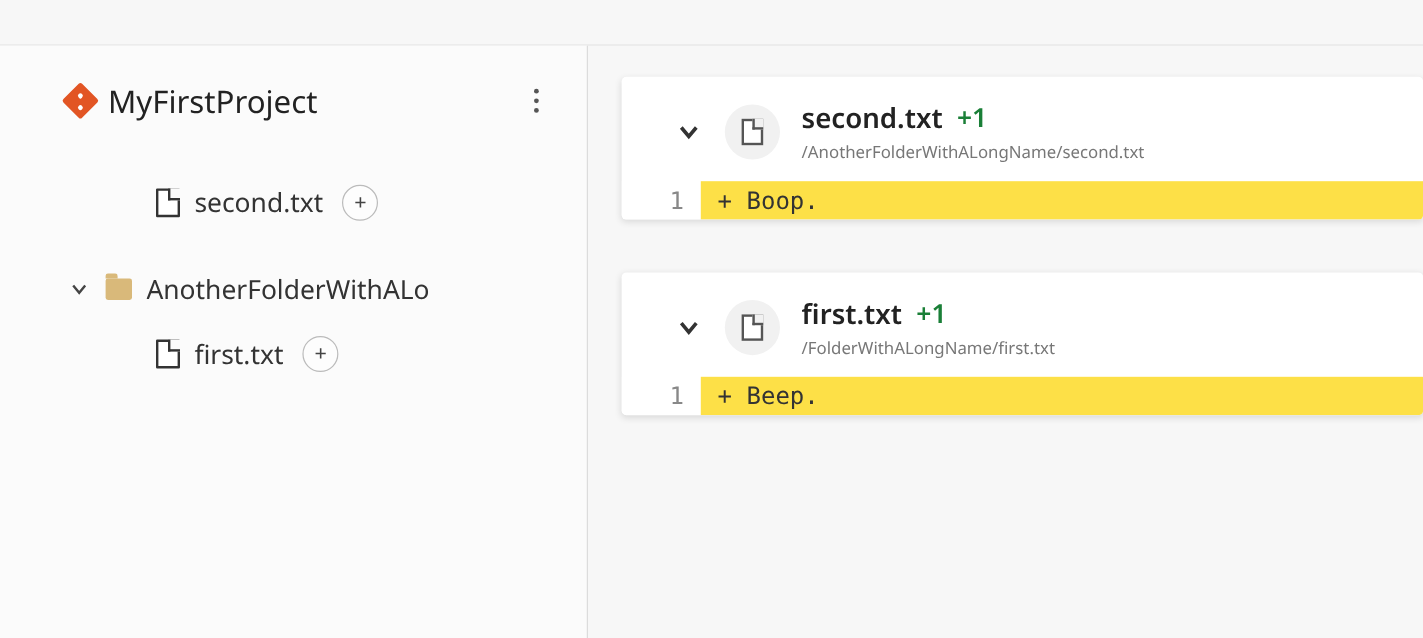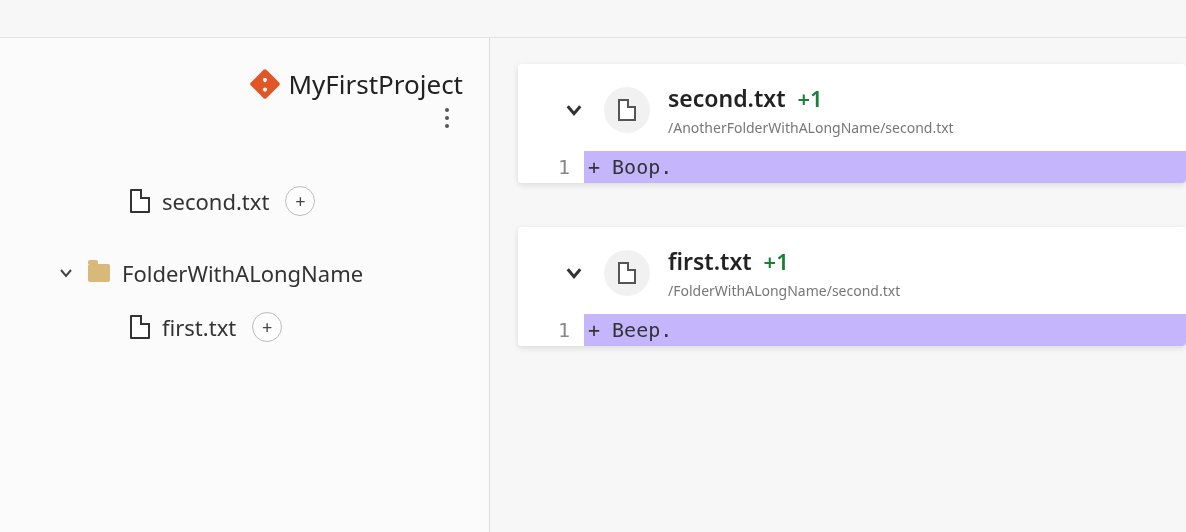--- a/index.html
+++ b/index.html
@@ -21,25 +21,24 @@
       height: calc(100% - 38px);
     }
     .sidebar {
       width: 490px;
       padding: 28px 20px 0 56px;
       border-right: 1px solid #dcdcdc;
       background: #fbfbfb;
     }
     .project-header {
       display: flex;
-      align-items: flex-end;
+      align-items: center;
       justify-content: space-between;
       margin-bottom: 40px;
       padding-right: 6px;
-      flex-direction: column;
     }
     .project-title-wrap {
       display: flex;
       align-items: center;
       gap: 12px;
     }
     .project-icon {
       width: 22px;
       height: 22px;
       transform: rotate(45deg);
@@ -198,22 +197,22 @@
     }
     .ln-col {
       width: 66px;
       text-align:right;
       padding: 4px 14px 4px 0;
       color:#888;
       background:#fff;
     }
     .code-col {
       flex:1;
-      padding: 4px 4px;
-      background:#c4b5fd;
+      padding: 4px 14px;
+      background:#fde047;
       color:#333;
     }
   </style>
 </head>
 <body>
 
 <div class="topbar"></div>
 
 <div class="layout">
   <aside class="sidebar">
@@ -239,21 +238,21 @@
         <span class="add-badge">+</span>
       </div>
 
       <div class="tree-row" style="margin-top:18px;">
         <span class="chev">
           <svg width="16" height="16" viewBox="0 0 16 16">
               <path d="M3 5l5 6 5-6" fill="none" stroke="#444" stroke-width="2"></path>
             </svg>
         </span>
         <span class="folder-icon"></span>
-        <span class="tree-label">FolderWithALongName</span>
+        <span class="tree-label">AnotherFolderWithALo</span>
       </div>
       <div class="tree-row tree-file-row">
         <span class="file-icon"></span>
         <span class="tree-label">first.txt</span>
         <span class="add-badge">+</span>
       </div>
 
     </div>
   </aside>
 
@@ -291,21 +290,21 @@
             </svg>
         </span>
         <span class="diff-file-icon-wrap">
           <span class="diff-file-icon"></span>
         </span>
         <div class="diff-title-block">
           <div class="diff-title-line">
             <span class="diff-filename">first.txt</span>
             <span class="diff-badge">+1</span>
           </div>
-          <div class="diff-path">/FolderWithALongName/second.txt</div>
+          <div class="diff-path">/FolderWithALongName/first.txt</div>
         </div>
       </div>
       <div class="diff-body">
         <div class="ln-col">1</div>
         <div class="code-col">+ Beep.</div>
       </div>
     </div>
 
   </main>
 </div>

